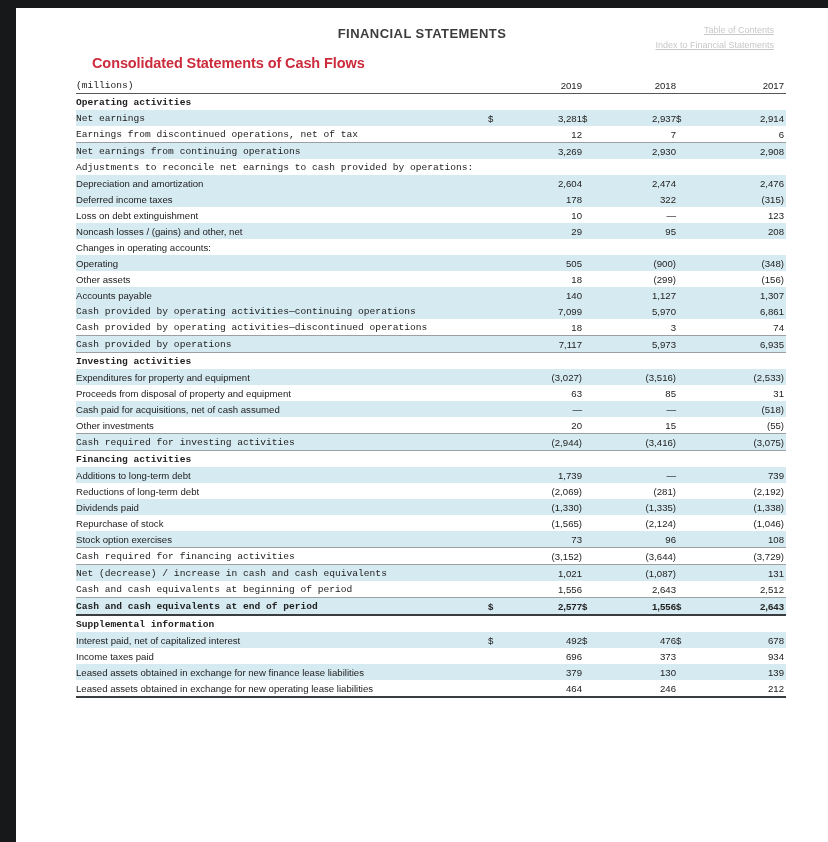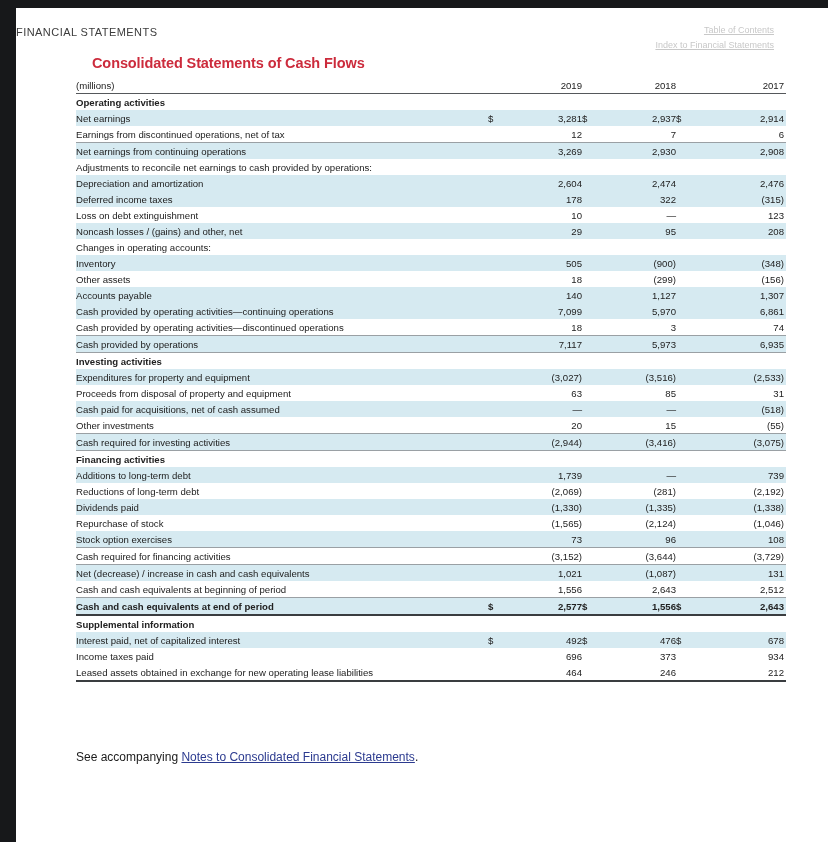--- a/index.html
+++ b/index.html
@@ -40,22 +40,23 @@
   
   .running-header {
     position: absolute;
     top: 14px; left: 0; right: 0;
     height: 34px;
   }
   .rh-title {
     position: absolute;
     left: 0; right: 0;
     top: 4px;
-    font-size: 11px;
-    font-weight: normal;
+    text-align: center;
+    font-size: 13px;
+    font-weight: bold;
     letter-spacing: 0.45px;
     color: #3c3c3c;
   }
   .rh-links {
     position: absolute;
     right: 54px;
     top: 1px;
     text-align: right;
     line-height: 15px;
   }
@@ -107,21 +108,21 @@
   col.c-val2  { width: 78px;  }
   col.c-cur3  { width: 16px;  }
   col.c-val3  { width: 94px;  }
 
   td.label   { text-align: left; padding-left: 2px; }
   td.cur     { text-align: left; padding-left: 3px; font-size: 9.6px; }
   td.val     { text-align: right; padding-right: 6px; }
   td.val.last{ padding-right: 2px; }
 
   
-  .i0 { padding-left: 2px; }
+  .i0 { padding-left: 2px; font-family: Liberation Mono, monospace; }
   .i1 { padding-left: 11px; }
   .i2 { padding-left: 22px; }
 
   tr.shaded td { background: #d6eaf1; }
   tr.bold td, td.bold { font-weight: bold; }
   tr.rule-thin td     { border-bottom: 1px solid #9aa0a4; }
   tr.rule-heavy td    { border-bottom: 2.2px solid #3a3d40; }
   tr.head-rule td     { border-bottom: 1.4px solid #55585b; }
 
   
@@ -260,21 +261,21 @@
           <tr class="">
             <td class="label i1">Changes in operating accounts:</td>
             <td class="cur"></td>
             <td class="val"></td>
             <td class="cur"></td>
             <td class="val"></td>
             <td class="cur"></td>
             <td class="val last"></td>
           </tr>
           <tr class="shaded">
-            <td class="label i2">Inventory</td>
+            <td class="label i2">Operating</td>
             <td class="cur"></td>
             <td class="val">505</td>
             <td class="cur"></td>
             <td class="val">(900)</td>
             <td class="cur"></td>
             <td class="val last">(348)</td>
           </tr>
           <tr class="">
             <td class="label i2">Other assets</td>
             <td class="cur"></td>
@@ -483,31 +484,37 @@
             <td class="val last">678</td>
           </tr>
           <tr class="">
             <td class="label i1">Income taxes paid</td>
             <td class="cur"></td>
             <td class="val">696</td>
             <td class="cur"></td>
             <td class="val">373</td>
             <td class="cur"></td>
             <td class="val last">934</td>
+          </tr>
+          <tr class="shaded">
+            <td class="label i1">Leased assets obtained in exchange for new finance lease liabilities</td>
+            <td class="cur"></td>
+            <td class="val">379</td>
+            <td class="cur"></td>
+            <td class="val">130</td>
+            <td class="cur"></td>
+            <td class="val last">139</td>
           </tr>
           <tr class="rule-heavy">
             <td class="label i1">Leased assets obtained in exchange for new operating lease liabilities</td>
             <td class="cur"></td>
             <td class="val">464</td>
             <td class="cur"></td>
             <td class="val">246</td>
             <td class="cur"></td>
             <td class="val last">212</td>
           </tr>
         </tbody>
     </table>
   </div>
 
-  <div class="footnote">
-    <span>See accompanying </span><a href="#">Notes to Consolidated Financial Statements</a><span>.</span>
-  </div>
 
 </div>
 
 </body></html>

